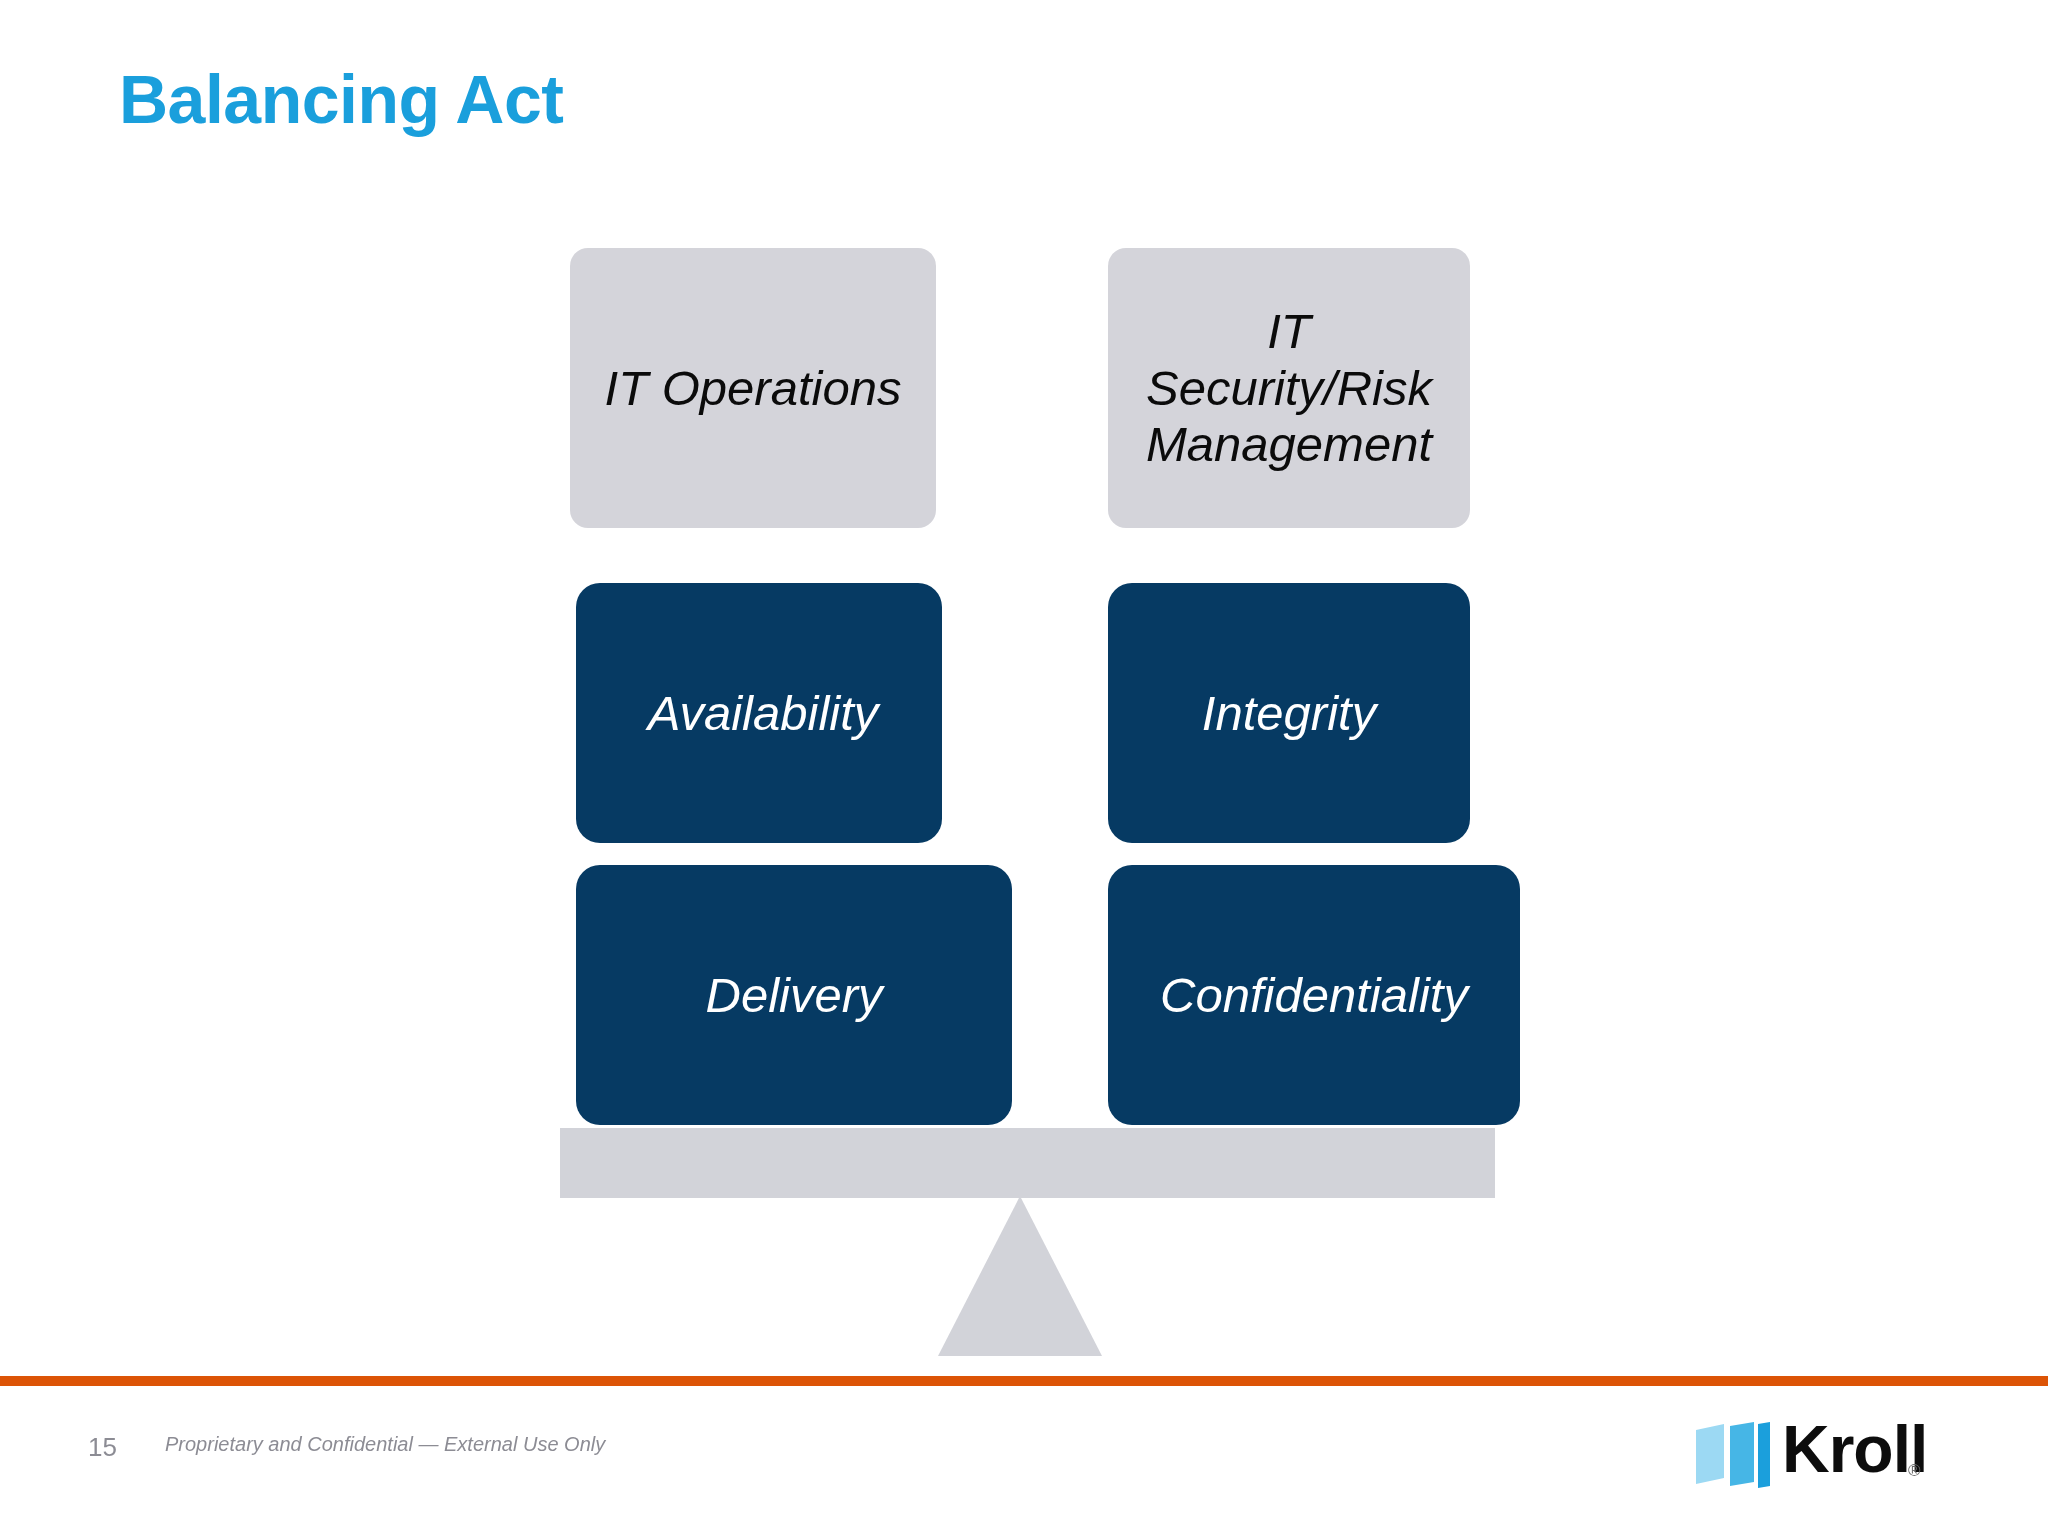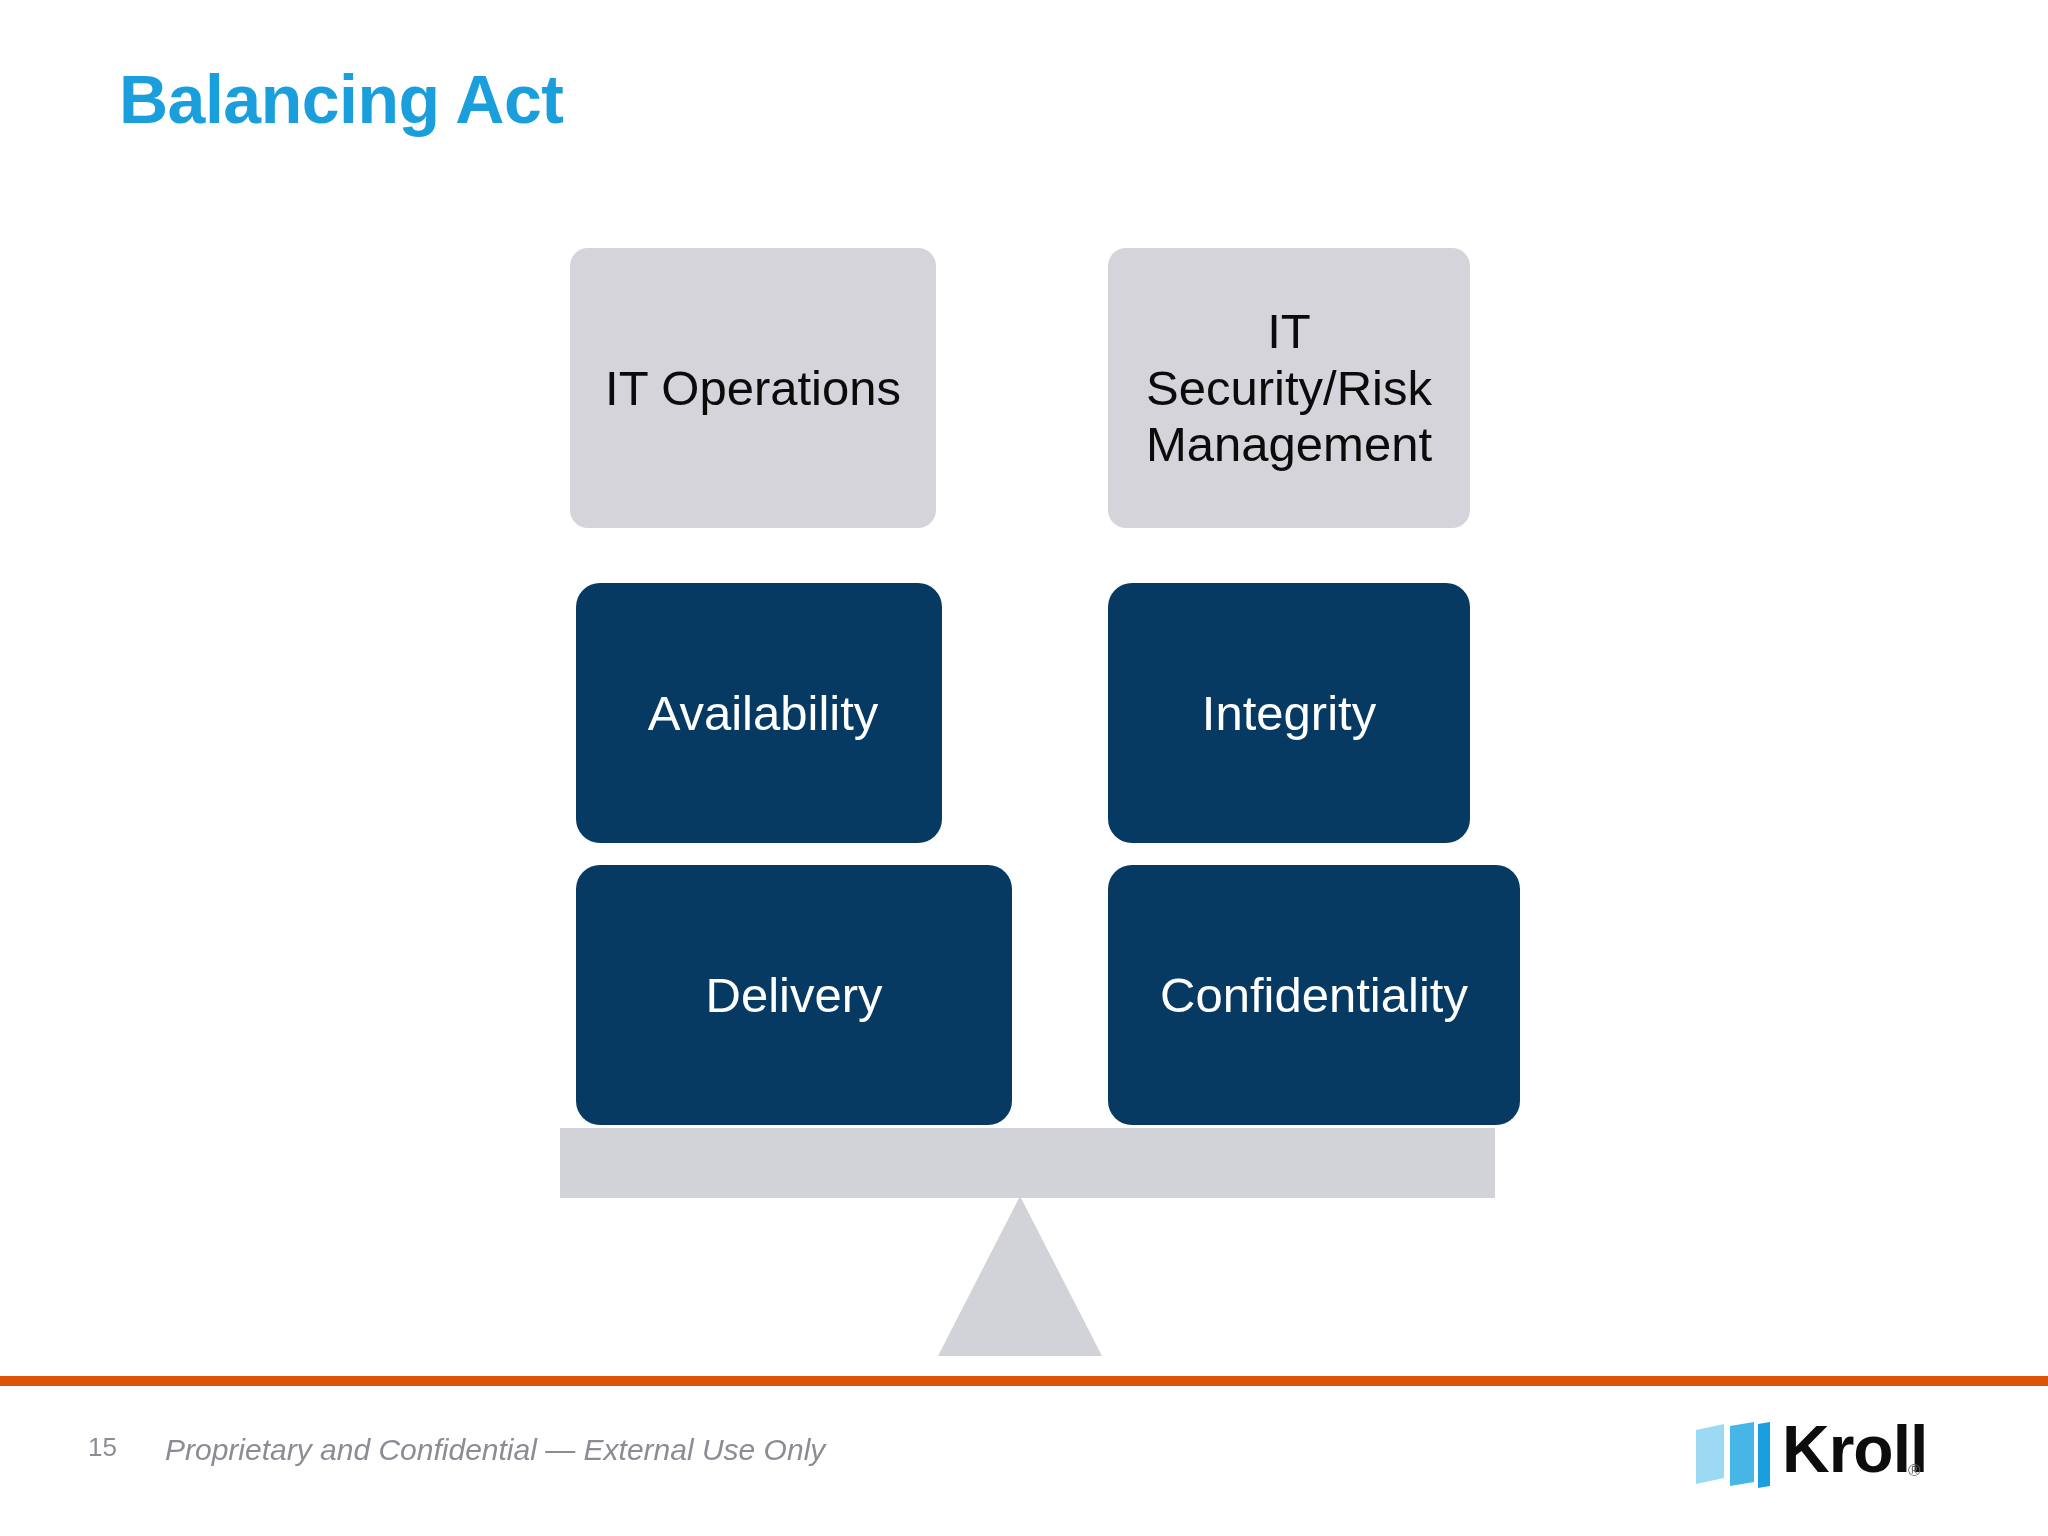--- a/index.html
+++ b/index.html
@@ -45,20 +45,21 @@
     height: 1536px;
   }
 
   .box {
     position: absolute;
     box-sizing: border-box;
     display: flex;
     align-items: center;
     justify-content: center;
     text-align: center;
+    font-style: italic;
   }
 
   .box-gray {
     background: #D4D4DA;
     border-radius: 18px;
     color: #0b0b0b;
     font-size: 49px;
     line-height: 1.15;
     font-weight: normal;
   }
@@ -121,21 +122,21 @@
     top: 1432px;
     font-size: 26px;
     color: #8C8C94;
     font-weight: normal;
   }
 
   .footer-note {
     position: absolute;
     left: 165px;
     top: 1433px;
-    font-size: 30px;
+    font-size: 20px;
     font-style: italic;
     color: #8C8C94;
     white-space: nowrap;
   }
 
   
   .logo {
     position: absolute;
     left: 1694px;
     top: 1418px;

